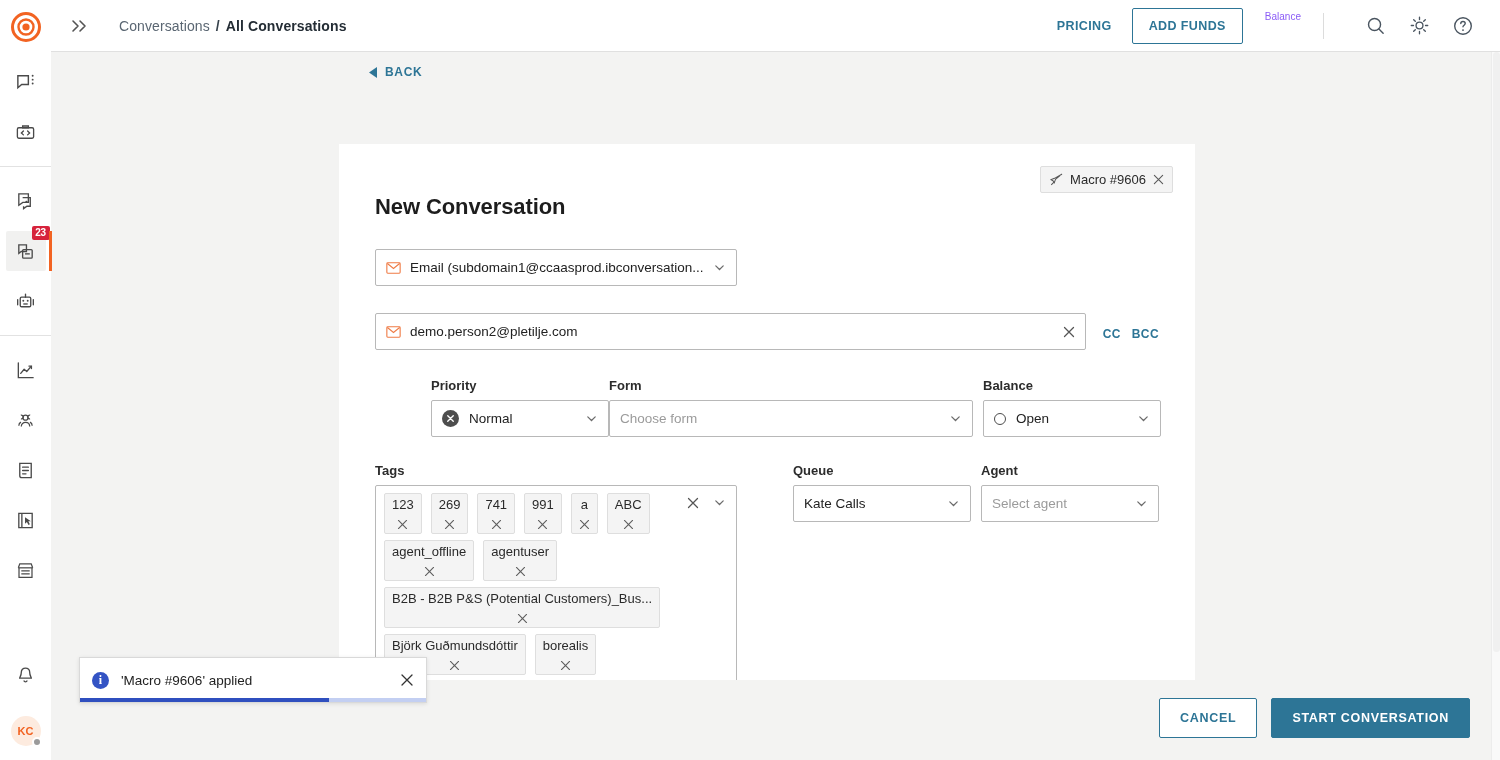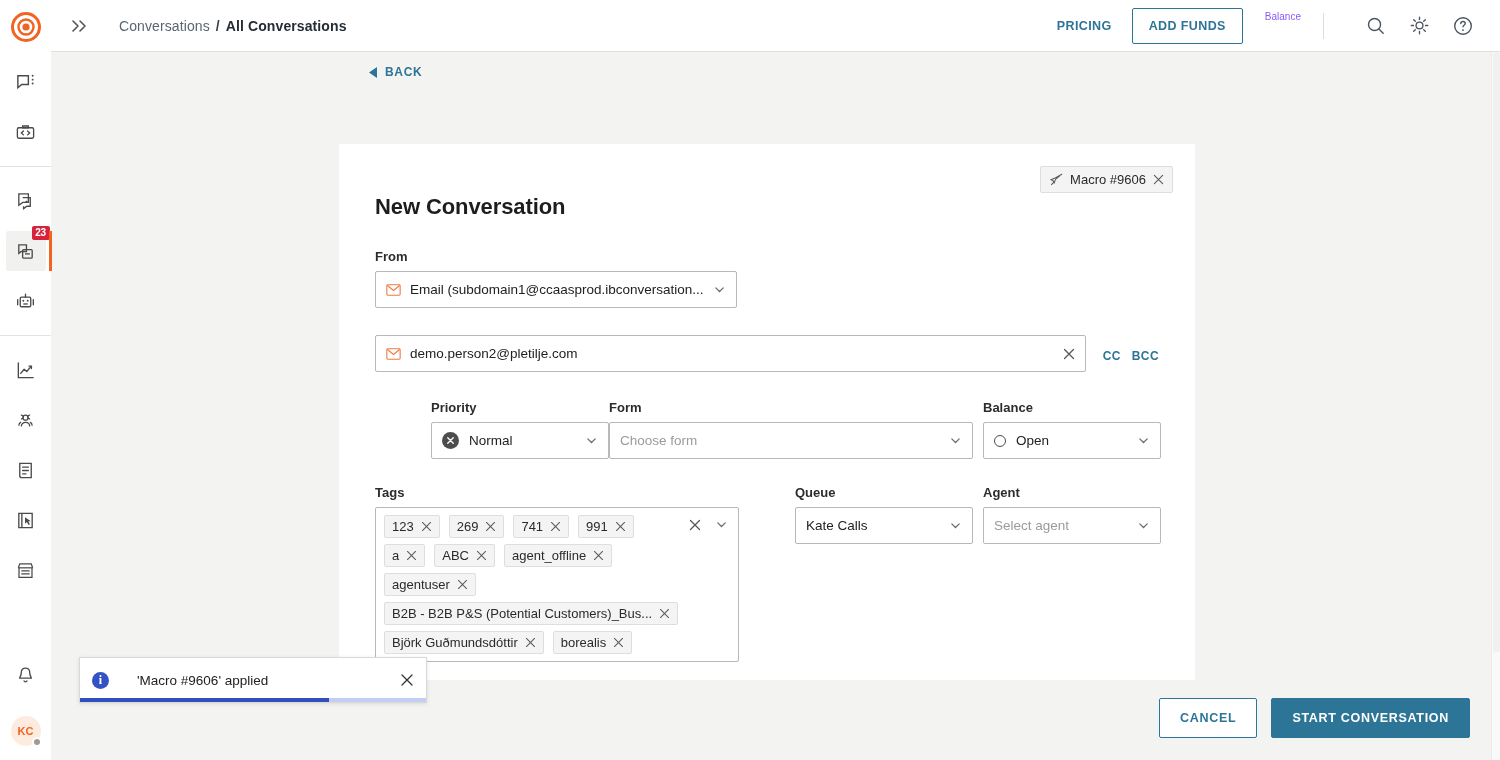--- a/index.html
+++ b/index.html
@@ -119,21 +119,21 @@
 
   
   .tags-box {
     border: 1px solid #b8b8b8; border-radius: 2px; background: #fff;
     padding: 7px 8px 7px 8px; position: relative; min-height: 37px;
   }
   .tags-wrap { display: flex; flex-wrap: wrap; gap: 6px 9px; padding-right: 62px; }
   .tag {
     display: inline-flex; align-items: center; gap: 7px;
     background: #f4f4f4; border: 1px solid #dedede; border-radius: 2px;
-    font-size: 13px; color: #2a2a2a; padding: 3px 7px; white-space: nowrap;
+    font-size: 13px; color: #2a2a2a; padding: 3px 7px; white-space: nowrap; flex-direction: column;
   }
   .tag .x { color: #5d5d5d; cursor: pointer; display:flex; }
   .tags-ctrls { position: absolute; right: 10px; top: 10px; display: flex; align-items: center; gap: 14px; }
   .tags-ctrls > span { color: #555; cursor: pointer; display:flex; }
 
   .prio-ico {
     width: 17px; height: 17px; border-radius: 50%; background: #4d4d4d;
     display: flex; align-items: center; justify-content: center; margin-right: 10px; flex: none;
   }
   .status-ico {
@@ -155,21 +155,21 @@
     position: absolute; left: 79px; bottom: 57px; width: 348px; height: 46px;
     background: #fff; border: 1px solid #d9d9d9; z-index: 30;
     display: flex; align-items: center; padding: 0 12px;
     box-shadow: 0 1px 4px rgba(0,0,0,.10);
   }
   .toast-ico {
     width: 17px; height: 17px; border-radius: 50%; background: #3353c4; color: #fff;
     font-size: 12px; font-weight: bold; display: flex; align-items: center; justify-content: center;
     font-family: "Liberation Serif", serif; flex: none;
   }
-  .toast-msg { font-size: 13.5px; color: #222; margin-left: 28px; }
+  .toast-msg { font-size: 13.5px; color: #222; margin-left: 12px; }
   .toast-x { margin-left: auto; color: #333; cursor: pointer; display:flex; }
   .toast-bar { position: absolute; left: 0; bottom: 0; height: 4px; width: 100%; background: #c3cff2; }
   .toast-bar > i { display: block; height: 4px; background: #2f4fbf; }
 
   
   .scroll-track {
     position: absolute; right: 0; top: 52px; width: 9px; bottom: 0;
     background: #f9f9f9; border-left: 1px solid #ececec; z-index: 14;
   }
   .scroll-thumb { position: absolute; left: 1px; top: 0; width: 7px; height: 600px; background: #f0f0f0; border-radius: 4px; }
@@ -387,21 +387,20 @@
           <span class="x">
             <svg width="11" height="11" viewBox="0 0 12 12" stroke="#5c5c5c" stroke-width="1.25" stroke-linecap="round">
                 <path d="M1.5 1.5 10.5 10.5M10.5 1.5 1.5 10.5"></path>
               </svg>
           </span>
         </div>
 
         <h1 class="title">New Conversation</h1>
 
         <div style="margin-top:29px">
-          <div class="fld-label">From</div>
           <div class="select" style="width:362px">
             <span class="mail-ico">
               <svg width="15" height="12" viewBox="0 0 16 13" fill="none" stroke="#ef7b45" stroke-width="1.2">
                 <rect x=".8" y=".8" width="14.4" height="11.4" rx="1"></rect>
                   <path d="M1.4 1.6 8 7l6.6-5.4"></path>
               </svg>
             </span>
             <span>Email (subdomain1@ccaasprod.ibconversation...</span>
             <span class="chev">
               <svg width="13" height="13" viewBox="0 0 14 14" fill="none" stroke="#6b6b6b" stroke-width="1.3" stroke-linecap="round">

